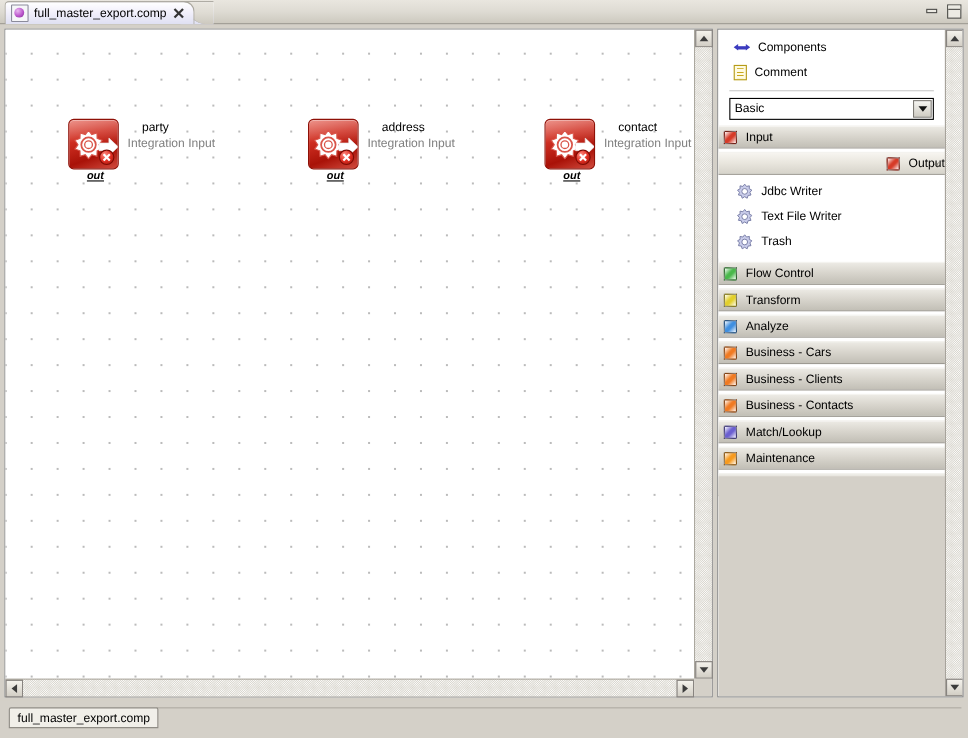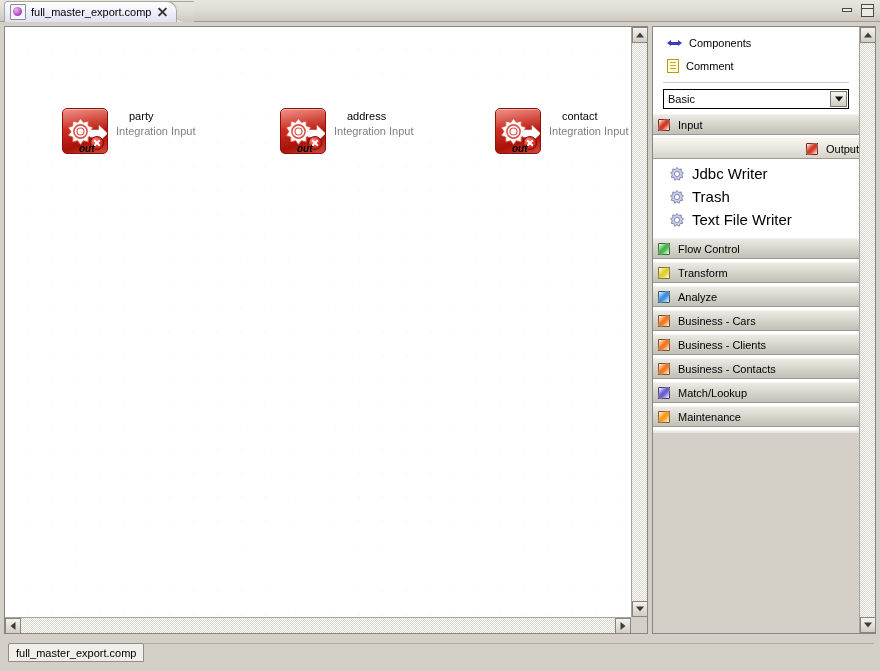--- a/index.html
+++ b/index.html
@@ -132,23 +132,24 @@
   .errbadge::after  { transform: rotate(-45deg); }
   .node .nlabel {
     position: absolute; left: 67px; top: 2px; white-space: nowrap;
     font-size: 11px; color: #000;
   }
   .node .nsub {
     position: absolute; left: 54px; top: 17px; white-space: nowrap;
     font-size: 11px; color: #808080;
   }
   .node .nport {
-    position: absolute; left: 17px; top: 35px;
+    position: absolute; left: 17px; top: 47px;
     font-size: 10px; font-style: italic; font-weight: bold; color: #000;
     white-space: nowrap;
+    text-decoration: underline;
   }
 
   
   .sb-v {
     position: absolute; right: 0; top: 0; width: 16px; bottom: 16px;
     background: #d4d0c8; border-left: 1px solid #a7a39b; box-sizing: border-box;
   }
   .sb-h {
     position: absolute; left: 0; bottom: 0; height: 16px; right: 16px;
     background: #d4d0c8; border-top: 1px solid #a7a39b; box-sizing: border-box;
@@ -256,21 +257,21 @@
   .cat .clbl { font-size: 11px; color: #000; }
   .cat .pin {
     position: absolute; right: 6px; top: 50%; transform: translateY(-50%);
     font-size: 9px; color: #6e6b64; letter-spacing: -1px;
   }
   .cat-body { background: #fff; padding: 3px 0 4px 0; }
   .pal-item {
     display: flex; align-items: center; gap: 8px;
     height: 23px; padding-left: 17px; cursor: pointer;
   }
-  .pal-item .lbl { font-size: 15px; color: #000; }
+  .pal-item .lbl { font-size: 11px; color: #000; }
   .icon-gear {
     width: 14px; height: 14px; flex: 0 0 auto; position: relative;
   }
 
   .pal-filler { background: #d4d0c8; }
 
   .pal-sbv {
     position: absolute; right: 0; top: 0; width: 16px; bottom: 0;
     background: #d4d0c8; border-left: 1px solid #a7a39b; box-sizing: border-box;
   }
@@ -424,28 +425,28 @@
                   <polygon points="7.00,0.40 8.64,2.49 11.24,1.94 11.16,4.60 13.50,5.85 11.73,7.83 12.72,10.30 10.09,10.68 9.26,13.20 7.00,11.80 4.74,13.20 3.91,10.68 1.28,10.30 2.27,7.83 0.50,5.85 2.84,4.60 2.76,1.94 5.36,2.49" fill="#c9ccea" stroke="#7a7fa8" stroke-width="0.9"></polygon>
                   <circle cx="7" cy="7" r="2.6" fill="#ffffff" stroke="#7a7fa8" stroke-width="0.9"></circle>
                 </svg></span>
               <span class="lbl">Jdbc Writer</span>
             </div>
             <div class="pal-item">
               <span class="icon-gear"><svg width="14" height="14" viewBox="0 0 14 14">
                   <polygon points="7.00,0.40 8.64,2.49 11.24,1.94 11.16,4.60 13.50,5.85 11.73,7.83 12.72,10.30 10.09,10.68 9.26,13.20 7.00,11.80 4.74,13.20 3.91,10.68 1.28,10.30 2.27,7.83 0.50,5.85 2.84,4.60 2.76,1.94 5.36,2.49" fill="#c9ccea" stroke="#7a7fa8" stroke-width="0.9"></polygon>
                   <circle cx="7" cy="7" r="2.6" fill="#ffffff" stroke="#7a7fa8" stroke-width="0.9"></circle>
                 </svg></span>
-              <span class="lbl">Trash</span>
+              <span class="lbl">Text File Writer</span>
             </div>
             <div class="pal-item">
               <span class="icon-gear"><svg width="14" height="14" viewBox="0 0 14 14">
                   <polygon points="7.00,0.40 8.64,2.49 11.24,1.94 11.16,4.60 13.50,5.85 11.73,7.83 12.72,10.30 10.09,10.68 9.26,13.20 7.00,11.80 4.74,13.20 3.91,10.68 1.28,10.30 2.27,7.83 0.50,5.85 2.84,4.60 2.76,1.94 5.36,2.49" fill="#c9ccea" stroke="#7a7fa8" stroke-width="0.9"></polygon>
                   <circle cx="7" cy="7" r="2.6" fill="#ffffff" stroke="#7a7fa8" stroke-width="0.9"></circle>
                 </svg></span>
-              <span class="lbl">Text File Writer</span>
+              <span class="lbl">Trash</span>
             </div>
           </div>
           <div class="cat">
             <span class="cicon" style="background: linear-gradient(135deg, rgb(255, 255, 255) 0%, rgb(73, 184, 74) 42%, rgb(73, 184, 74) 58%, rgb(255, 255, 255) 100%);"></span>
             <span class="clbl">Flow Control</span>
           </div>
           <div class="cat">
             <span class="cicon" style="background: linear-gradient(135deg, rgb(255, 255, 255) 0%, rgb(226, 207, 42) 42%, rgb(226, 207, 42) 58%, rgb(255, 255, 255) 100%);"></span>
             <span class="clbl">Transform</span>
           </div>

